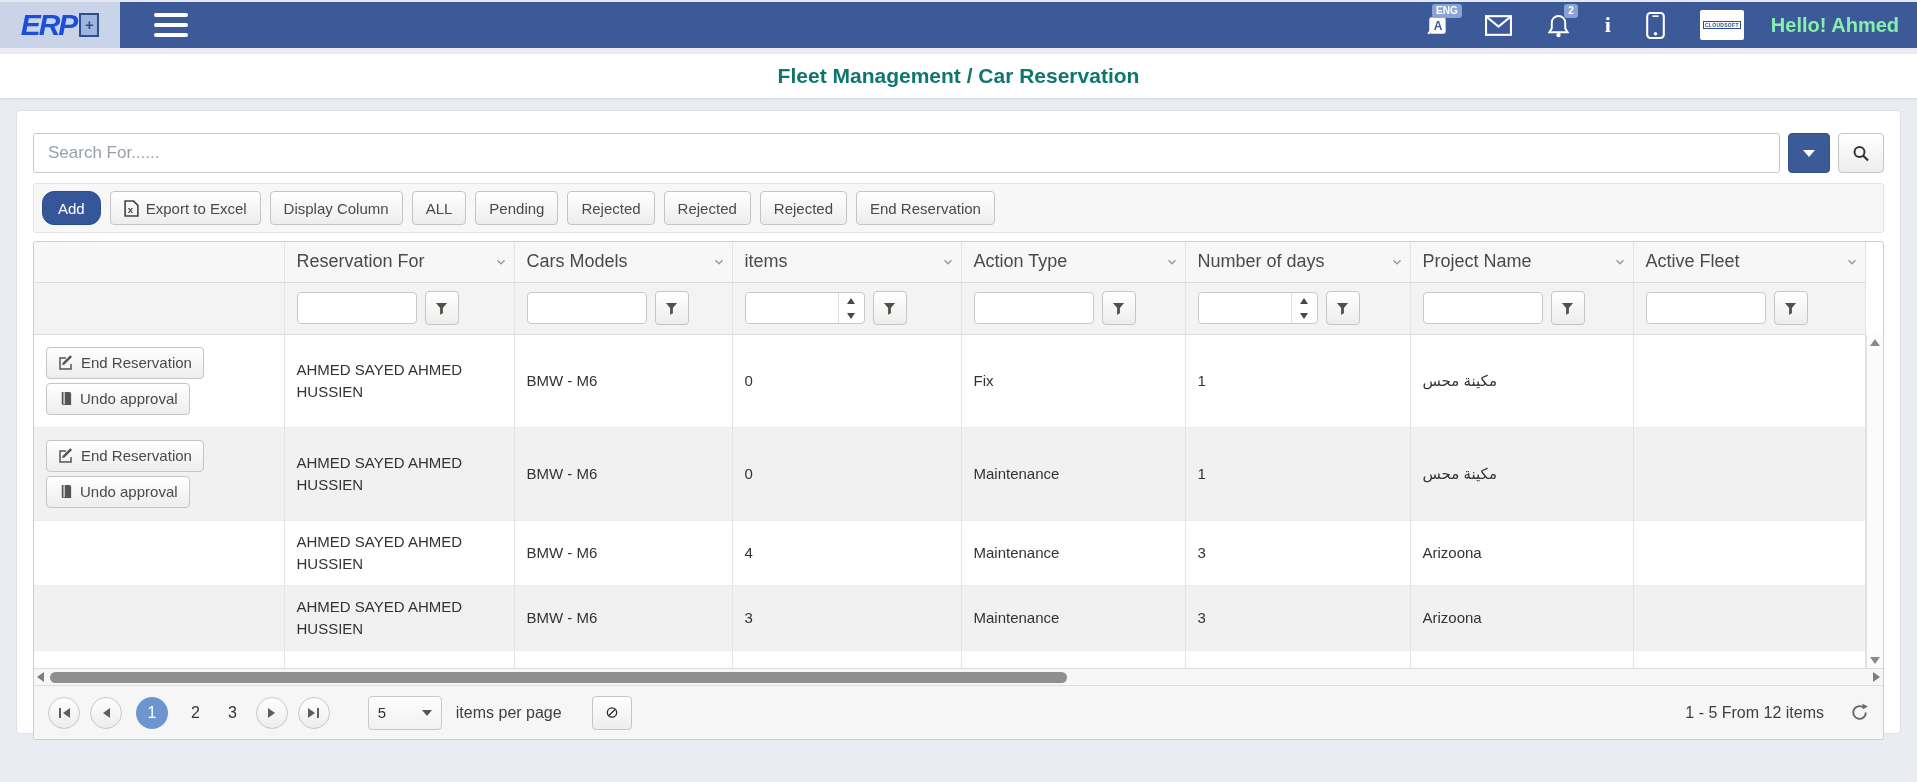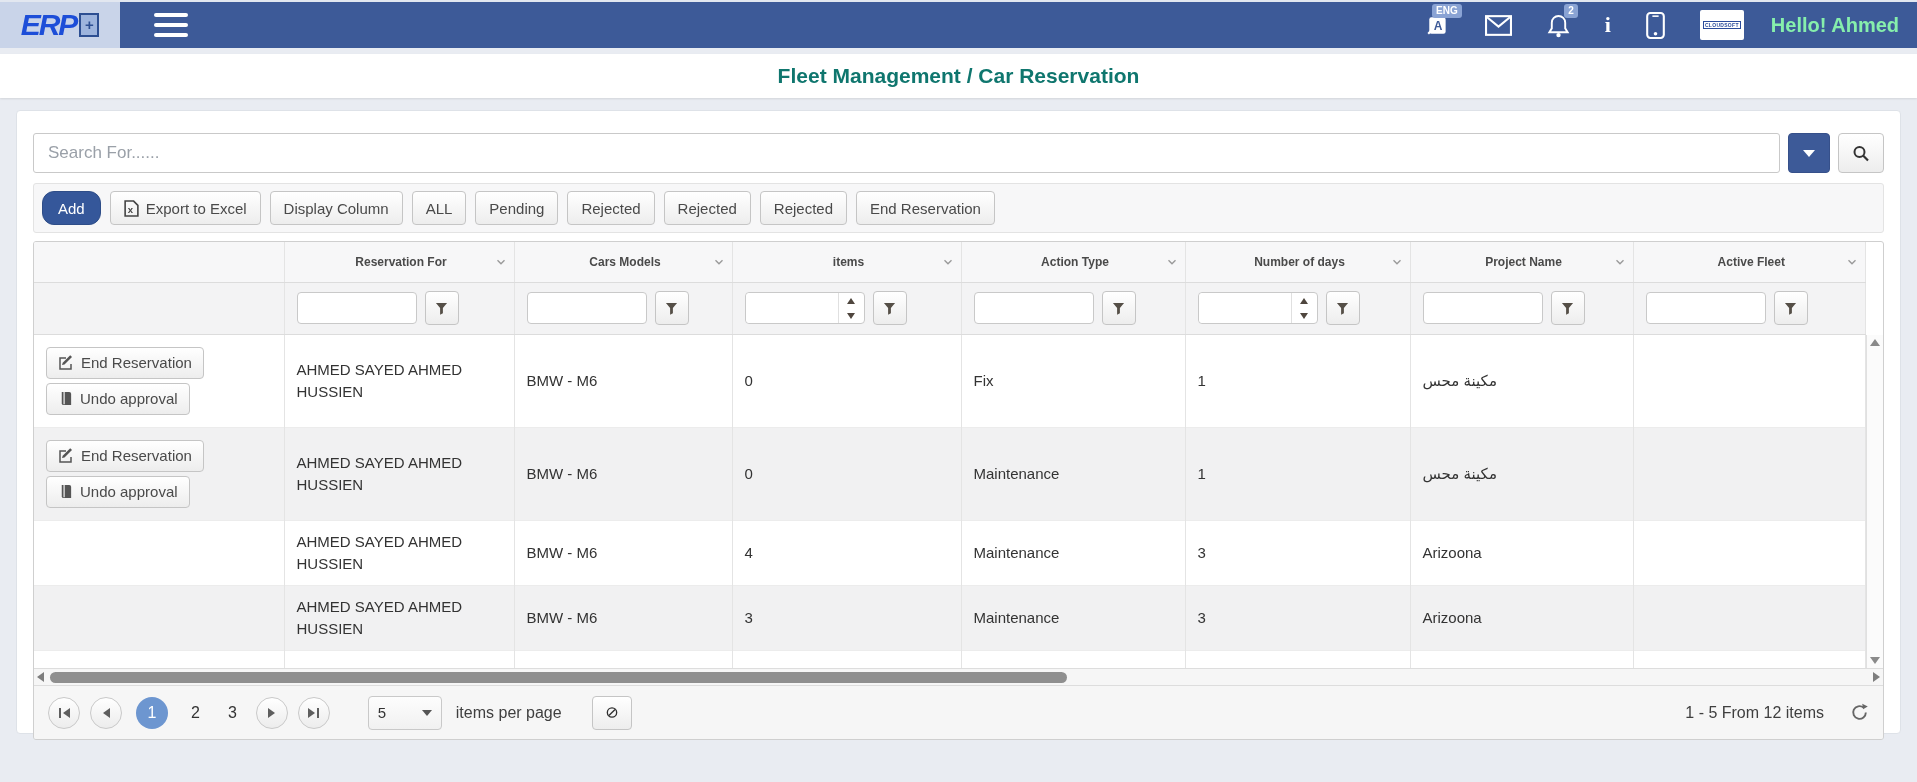--- a/index.html
+++ b/index.html
@@ -91,21 +91,21 @@
     font-family:"Liberation Sans","DejaVu Sans",sans-serif;
   }
 
   
   .grid-outer { margin-top:8px; border:1px solid #cfcfcf; border-radius:3px; overflow:hidden; }
   .grid-wrap { position:relative; height:426px; overflow:hidden; }
   .grid-table { border-collapse:collapse; table-layout:fixed; width:calc(100% - 17px); }
   .grid-table th, .grid-table td { border-right:1px solid #e4e4e4; overflow:hidden; }
   .hdr-row th {
     background:#f7f7f8; border-bottom:1px solid #dcdcdc; height:40px;
-    font-weight:bold; font-size:12px; color:#4a4a4a; text-align:center;
+    font-weight:normal; font-size:18px; color:#4a4a4a; text-align:left;
     padding:0 8px 0 12px; cursor:pointer; position:relative;
   }
   .hdr-chevron { position:absolute; right:6px; top:13px; cursor:pointer; }
   .filter-row td { background:#f3f3f4; border-bottom:1px solid #dcdcdc; height:52px; padding:0 8px 0 12px; }
   .filter-cell { display:flex; align-items:center; gap:8px; }
   .f-input {
     width:120px; height:32px; border:1px solid #c9c9c9; border-radius:4px; background:#fff;
     font-size:14px; padding:0 8px; outline:none;
   }
   .num-wrap { width:120px; height:32px; border:1px solid #c9c9c9; border-radius:4px; background:#fff; display:flex; }

